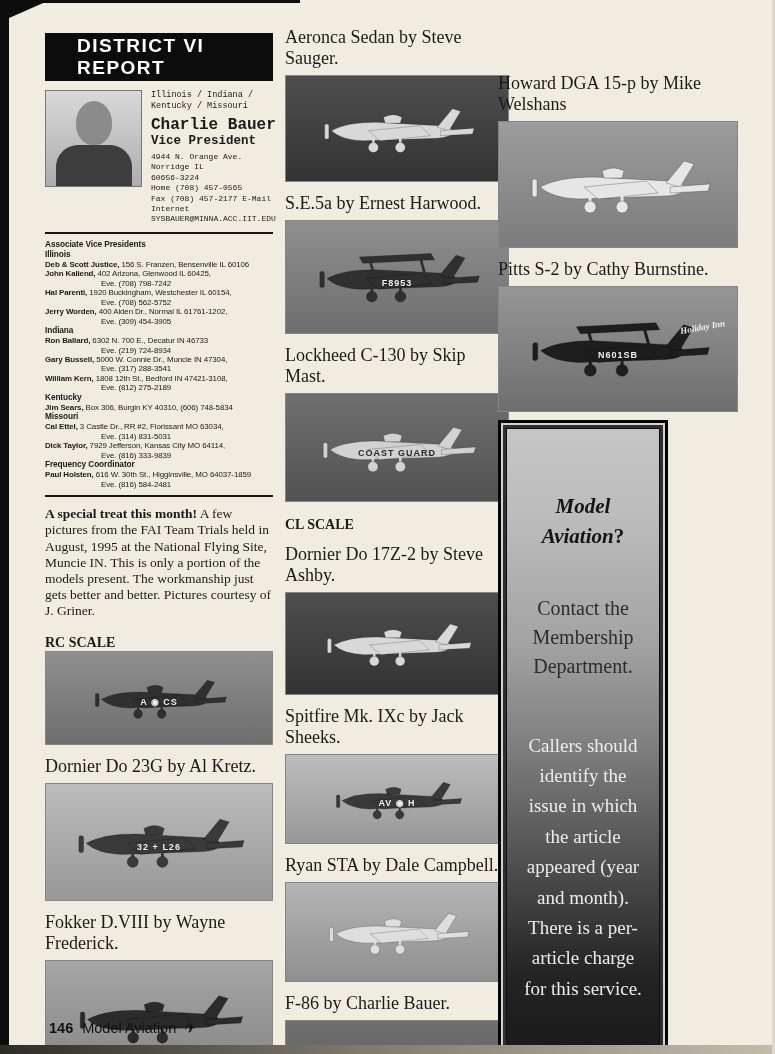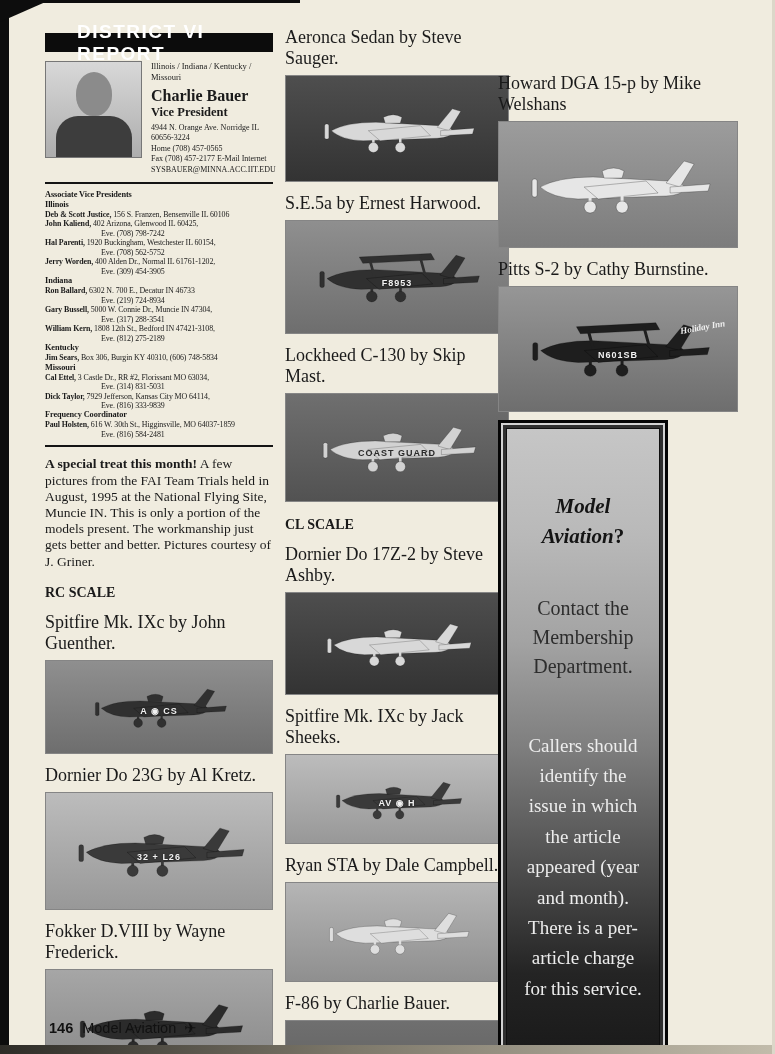--- a/index.html
+++ b/index.html
@@ -12,36 +12,36 @@
   .edge-top{position:absolute;left:0;top:0;width:300px;height:3px;background:#0d0d0d;}
   .edge-bottom{position:absolute;left:0;bottom:0;width:775px;height:9px;background:linear-gradient(90deg,#2e2c27,#7d786a 45%,#c2bcab);}
   .edge-right{position:absolute;right:0;top:0;width:3px;height:100%;background:#dcd7c9;}
 
   .col{position:absolute;}
   #col-left{left:45px;top:33px;width:228px;}
   #col-mid{left:285px;top:27px;width:224px;}
   #col-right{left:498px;top:26px;width:240px;margin-top:47px;}
 
   
-  .district-bar{height:19px;background:#0c0c0c;color:#fff;display:flex;align-items:center;justify-content:center;
+  .district-bar{height:48px;background:#0c0c0c;color:#fff;display:flex;align-items:center;justify-content:center;
     font-family:"Liberation Sans", sans-serif;font-weight:bold;font-size:19px;letter-spacing:1.5px;margin-bottom:9px;padding-left:32px;}
   .vp-box{display:flex;gap:9px;margin-bottom:7px;}
   .portrait{width:97px;height:97px;flex:0 0 97px;background:linear-gradient(180deg,#d8d8d8,#adadad);border:1px solid #777;
     box-sizing:border-box;overflow:hidden;text-align:center;}
   .portrait .head{width:36px;height:44px;border-radius:50% 50% 46% 46%;background:#8b8b8b;margin:10px auto 0;}
   .portrait .torso{width:76px;height:44px;border-radius:22px 22px 0 0;background:#3d3d3d;margin:0 auto;}
-  .vp-text{font-family:Liberation Serif, serif;line-height:1.25;}
+  .vp-text{font-family:Liberation Mono, monospace;line-height:1.25;}
   .vp-regions{font-size:8.5px;}
   .vp-name{font-weight:bold;font-size:16px;margin-top:6px;line-height:1.05;}
   .vp-title{font-weight:bold;font-size:12.5px;line-height:1.2;}
   .vp-addr{font-size:8px;line-height:1.3;margin-top:3px;}
 
   .rule{height:2px;background:#141414;margin:4px 0;}
 
-  .avp{font-family:Liberation Serif, serif;font-size:7.9px;line-height:1.2;padding:2px 0;letter-spacing:-0.1px;}
+  .avp{font-family:Liberation Sans, sans-serif;font-size:7.9px;line-height:1.2;padding:2px 0;letter-spacing:-0.1px;}
   .avp-h,.avp-state{font-weight:bold;font-size:8.3px;}
   .avp-line{white-space:nowrap;}
   .avp-line .b{font-weight:bold;}
   .avp-eve{padding-left:56px;}
 
   .intro{font-size:13.5px;line-height:1.2;margin-top:9px;}
   .scale-h{font-weight:bold;font-size:14px;margin-top:15px;}
 
   .fig-caption{font-size:18px;margin:11px 0 6px;}
   .fig-caption.first{margin-top:0;}
@@ -160,21 +160,20 @@
       <div class="avp-line"><span class="b">Paul Holsten,</span><span> 616 W. 30th St., Higginsville, MO 64037-1859</span></div>
       <div class="avp-eve">Eve. (816) 584-2481</div>
     </div>
 
     <div class="rule"></div>
 
     <div class="intro"><b>A special treat this month!</b><span> A few pictures from the FAI Team Trials held in August, 1995 at the National Flying Site, Muncie IN. This is only a portion of the models present. The workmanship just gets better and better. Pictures courtesy of J. Griner.</span></div>
 
     <div class="scale-h">RC SCALE</div>
 
-    <div class="fig-caption">Spitfire Mk. IXc by John Guenther.</div>
     <div class="photo t-mid" style="height:94px">
       <svg class="plane">
           <use href="#plane-mono"></use>
         </svg>
       <div class="marking">A ◉ CS</div>
     </div>
 
     <div class="fig-caption">Dornier Do 23G by Al Kretz.</div>
     <div class="photo t-light" style="height:118px">
       <svg class="plane">

